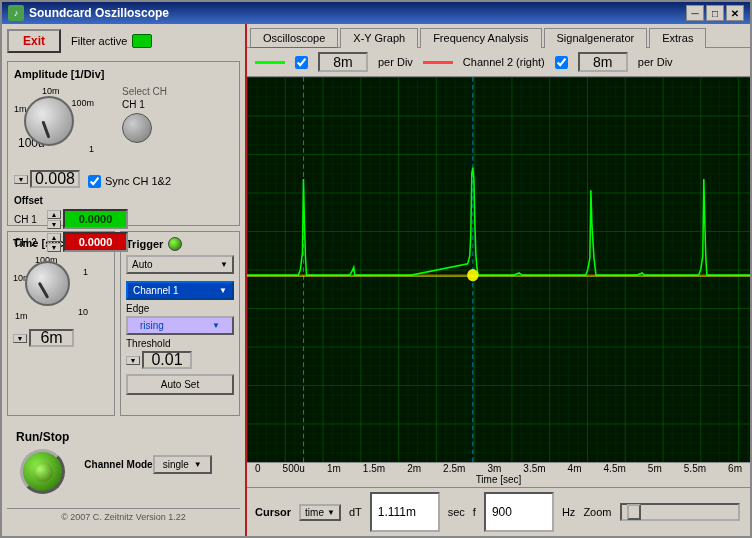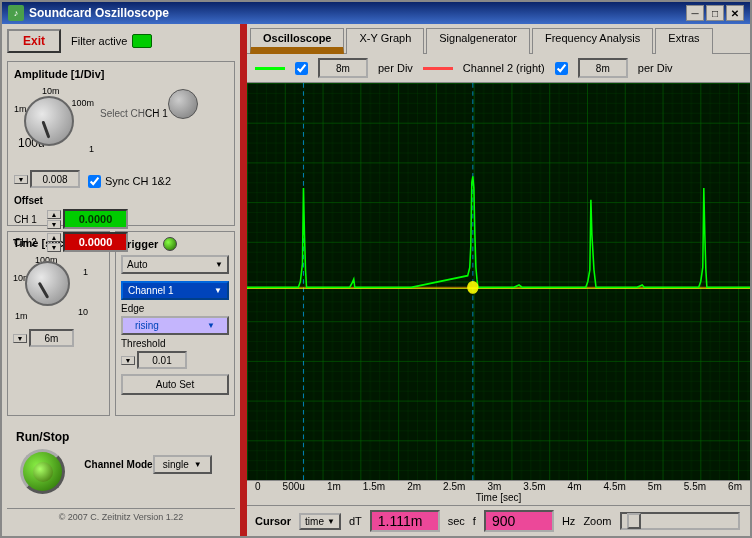--- a/index.html
+++ b/index.html
@@ -72,21 +72,21 @@
     .main-content {
       display: flex;
       flex: 1;
       overflow: hidden;
     }
 
     
     .left-panel {
       width: 245px;
       background: #d4d0c8;
-      border-right: 7px solid #b91c1c;
+      border-right: 2px solid #b91c1c;
       display: flex;
       flex-direction: column;
       padding: 5px;
       gap: 5px;
     }
 
     .top-bar-left {
       display: flex;
       align-items: center;
       gap: 10px;
@@ -154,22 +154,23 @@
       border-radius: 2px;
       position: absolute;
       bottom: 6px;
       left: 50%;
       transform: translateX(-50%) rotate(-20deg);
       transform-origin: center bottom;
     }
 
     .select-ch-area {
       display: flex;
-      align-items: flex-end;
-      margin-left: 0;
+      flex-direction: column;
+      align-items: flex-start;
+      margin-left: 22px;
     }
 
     .select-ch-label {
       font-size: 10px;
       color: #555;
     }
 
     .ch-knob-indicator {
       width: 30px;
       height: 30px;
@@ -226,21 +227,21 @@
       display: flex;
       align-items: center;
       justify-content: center;
     }
 
     .value-input {
       width: 55px;
       height: 18px;
       border: 2px inset #aaa;
       background: #d4d0c8;
-      font-size: 10px;
+      font-size: 16px;
       text-align: center;
     }
 
     
     .time-trigger-area {
       display: flex;
       gap: 5px;
       height: 185px;
     }
 
@@ -418,22 +419,22 @@
       border-bottom: none;
       background: #d4d0c8;
       cursor: pointer;
       font-size: 11px;
       position: relative;
       top: 1px;
     }
 
     .tab.active {
       background: #d4d0c8;
-      border-bottom: 7px solid #a16207;
-      font-weight: bold;
+      border-bottom: 1px solid #a16207;
+      font-weight: normal;
       z-index: 1;
     }
 
     .channel-bar {
       display: flex;
       align-items: center;
       padding: 4px 8px;
       gap: 10px;
       border-bottom: 1px solid #888;
       background: #d4d0c8;
@@ -456,21 +457,21 @@
     .ch-checkbox {
       width: 13px;
       height: 13px;
     }
 
     .per-div-input {
       width: 50px;
       height: 20px;
       border: 2px inset #aaa;
       background: #d4d0c8;
-      font-size: 10px;
+      font-size: 14px;
       text-align: center;
       padding: 0 2px;
     }
 
     .per-div-label { font-size: 11px; }
 
     
     .scope-display {
       flex: 1;
       background: #001100;
@@ -510,23 +511,23 @@
       padding: 1px 4px;
       font-size: 10px;
       display: flex;
       align-items: center;
       gap: 3px;
       cursor: pointer;
     }
 
     .cursor-value-box {
       border: 2px inset #aaa;
-      background: #ec4899;
-      padding: 1px 6px;
-      font-size: 14px;
+      background: #ffffff;
+      padding: 11px 6px;
+      font-size: 12px;
       min-width: 70px;
     }
 
     .cursor-unit { font-size: 11px; }
 
     .zoom-label { font-size: 11px; }
 
     .zoom-slider {
       width: 120px;
       height: 18px;
@@ -710,24 +711,24 @@
     <div class="right-panel">
 
       <div class="tab-bar">
         <div class="tab active">
           <span>Oscilloscope</span>
         </div>
         <div class="tab">
           <span>X-Y Graph</span>
         </div>
         <div class="tab">
+          <span>Frequency Analysis</span>
+        </div>
+        <div class="tab">
           <span>Signalgenerator</span>
-        </div>
-        <div class="tab">
-          <span>Frequency Analysis</span>
         </div>
         <div class="tab">
           <span>Extras</span>
         </div>
       </div>
 
       <div class="channel-bar">
         <div class="ch1-line"></div>
         <input type="checkbox" checked="" class="ch-checkbox" style="">
         <input class="per-div-input" value="8m" style="">

